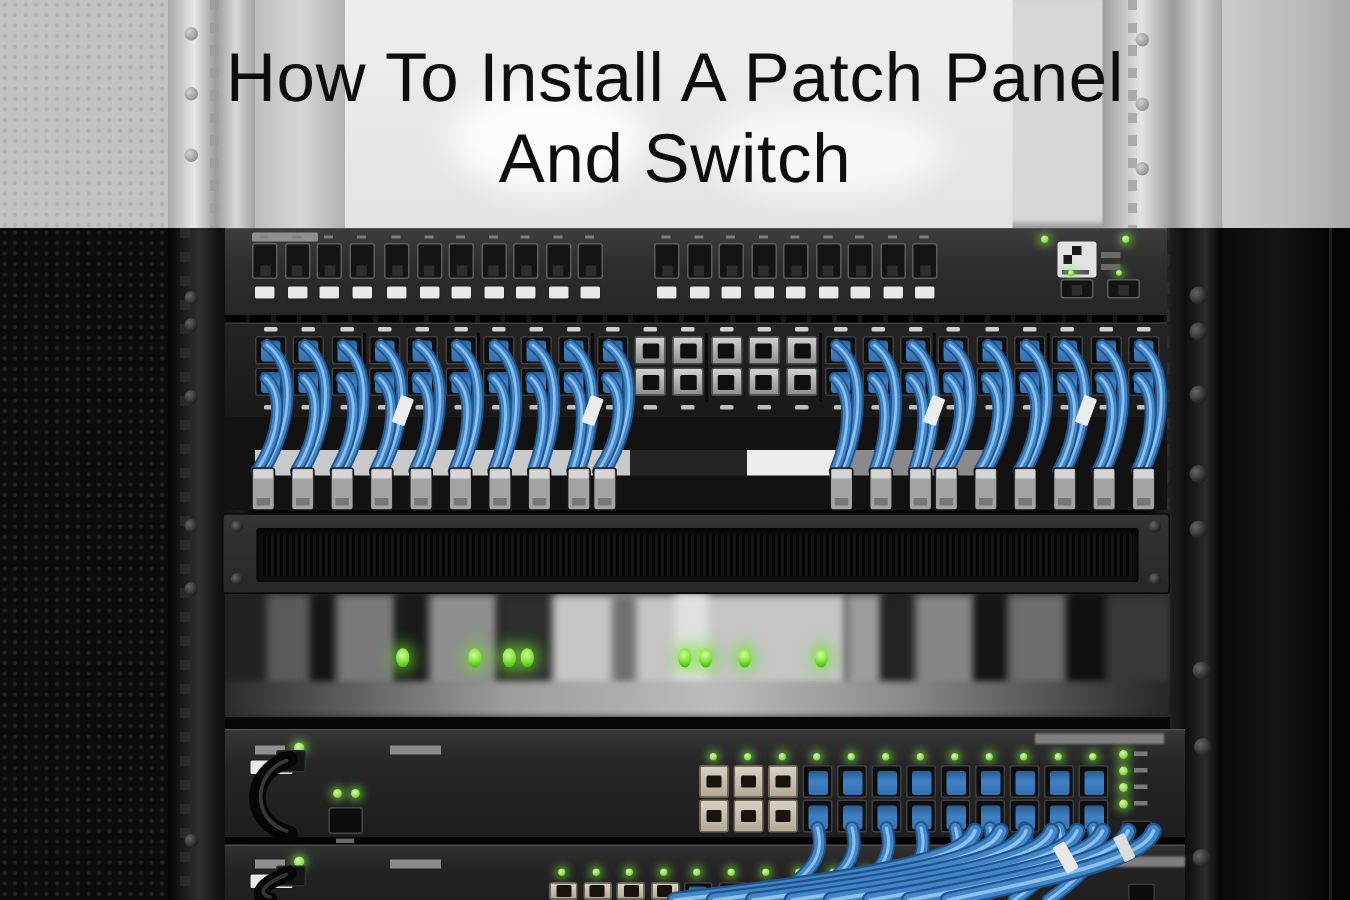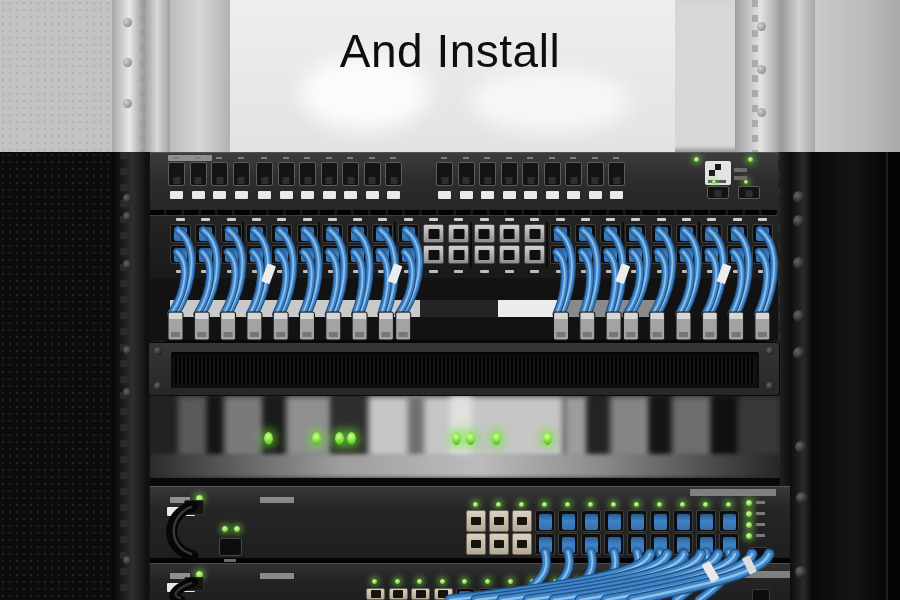--- a/index.html
+++ b/index.html
@@ -404,21 +404,22 @@
     <div class="b-dash-r"></div>
     <div class="b-right"></div>
   <div style="position: absolute; z-index: 3; left: 122.5px; top: 17.5px; width: 9px; height: 9px; border-radius: 50%; background: radial-gradient(circle at 35% 35%, rgb(210, 210, 210), rgb(156, 156, 156) 60%, rgb(113, 113, 113));"></div>
       <div style="position: absolute; z-index: 3; left: 122.5px; top: 57.5px; width: 9px; height: 9px; border-radius: 50%; background: radial-gradient(circle at 35% 35%, rgb(210, 210, 210), rgb(156, 156, 156) 60%, rgb(113, 113, 113));"></div>
       <div style="position: absolute; z-index: 3; left: 122.5px; top: 98.5px; width: 9px; height: 9px; border-radius: 50%; background: radial-gradient(circle at 35% 35%, rgb(210, 210, 210), rgb(156, 156, 156) 60%, rgb(113, 113, 113));"></div>
       <div style="position: absolute; z-index: 3; left: 756.5px; top: 21.5px; width: 9px; height: 9px; border-radius: 50%; background: radial-gradient(circle at 35% 35%, rgb(210, 210, 210), rgb(156, 156, 156) 60%, rgb(113, 113, 113));"></div>
       <div style="position: absolute; z-index: 3; left: 756.5px; top: 64.5px; width: 9px; height: 9px; border-radius: 50%; background: radial-gradient(circle at 35% 35%, rgb(210, 210, 210), rgb(156, 156, 156) 60%, rgb(113, 113, 113));"></div>
       <div style="position: absolute; z-index: 3; left: 756.5px; top: 107.5px; width: 9px; height: 9px; border-radius: 50%; background: radial-gradient(circle at 35% 35%, rgb(210, 210, 210), rgb(156, 156, 156) 60%, rgb(113, 113, 113));"></div>
     </div>
   <div id="title">
-    <span class="t-line">And Install</span>
+    <span class="t-line">How To Install A Patch Panel</span>
+    <span class="t-line">And Switch</span>
   </div>
 <div style="position: absolute; z-index: 3; left: 122.5px; top: 193.5px; width: 9px; height: 9px; border-radius: 50%; background: radial-gradient(circle at 35% 35%, rgb(102, 102, 102), rgb(44, 44, 44) 60%, rgb(10, 10, 10));"></div>
     <div style="position: absolute; z-index: 3; left: 122.5px; top: 211.5px; width: 9px; height: 9px; border-radius: 50%; background: radial-gradient(circle at 35% 35%, rgb(102, 102, 102), rgb(44, 44, 44) 60%, rgb(10, 10, 10));"></div>
     <div style="position: absolute; z-index: 3; left: 122.5px; top: 259.5px; width: 9px; height: 9px; border-radius: 50%; background: radial-gradient(circle at 35% 35%, rgb(102, 102, 102), rgb(44, 44, 44) 60%, rgb(10, 10, 10));"></div>
     <div style="position: absolute; z-index: 3; left: 122.5px; top: 345.5px; width: 9px; height: 9px; border-radius: 50%; background: radial-gradient(circle at 35% 35%, rgb(102, 102, 102), rgb(44, 44, 44) 60%, rgb(10, 10, 10));"></div>
     <div style="position: absolute; z-index: 3; left: 122.5px; top: 387.5px; width: 9px; height: 9px; border-radius: 50%; background: radial-gradient(circle at 35% 35%, rgb(102, 102, 102), rgb(44, 44, 44) 60%, rgb(10, 10, 10));"></div>
     <div style="position: absolute; z-index: 3; left: 122.5px; top: 555.5px; width: 9px; height: 9px; border-radius: 50%; background: radial-gradient(circle at 35% 35%, rgb(102, 102, 102), rgb(44, 44, 44) 60%, rgb(10, 10, 10));"></div>
     <div style="position: absolute; z-index: 3; left: 793px; top: 191px; width: 12px; height: 12px; border-radius: 50%; background: radial-gradient(circle at 35% 35%, rgb(102, 102, 102), rgb(44, 44, 44) 60%, rgb(10, 10, 10));"></div>
     <div style="position: absolute; z-index: 3; left: 793px; top: 215px; width: 12px; height: 12px; border-radius: 50%; background: radial-gradient(circle at 35% 35%, rgb(102, 102, 102), rgb(44, 44, 44) 60%, rgb(10, 10, 10));"></div>
     <div style="position: absolute; z-index: 3; left: 793px; top: 257px; width: 12px; height: 12px; border-radius: 50%; background: radial-gradient(circle at 35% 35%, rgb(102, 102, 102), rgb(44, 44, 44) 60%, rgb(10, 10, 10));"></div>

